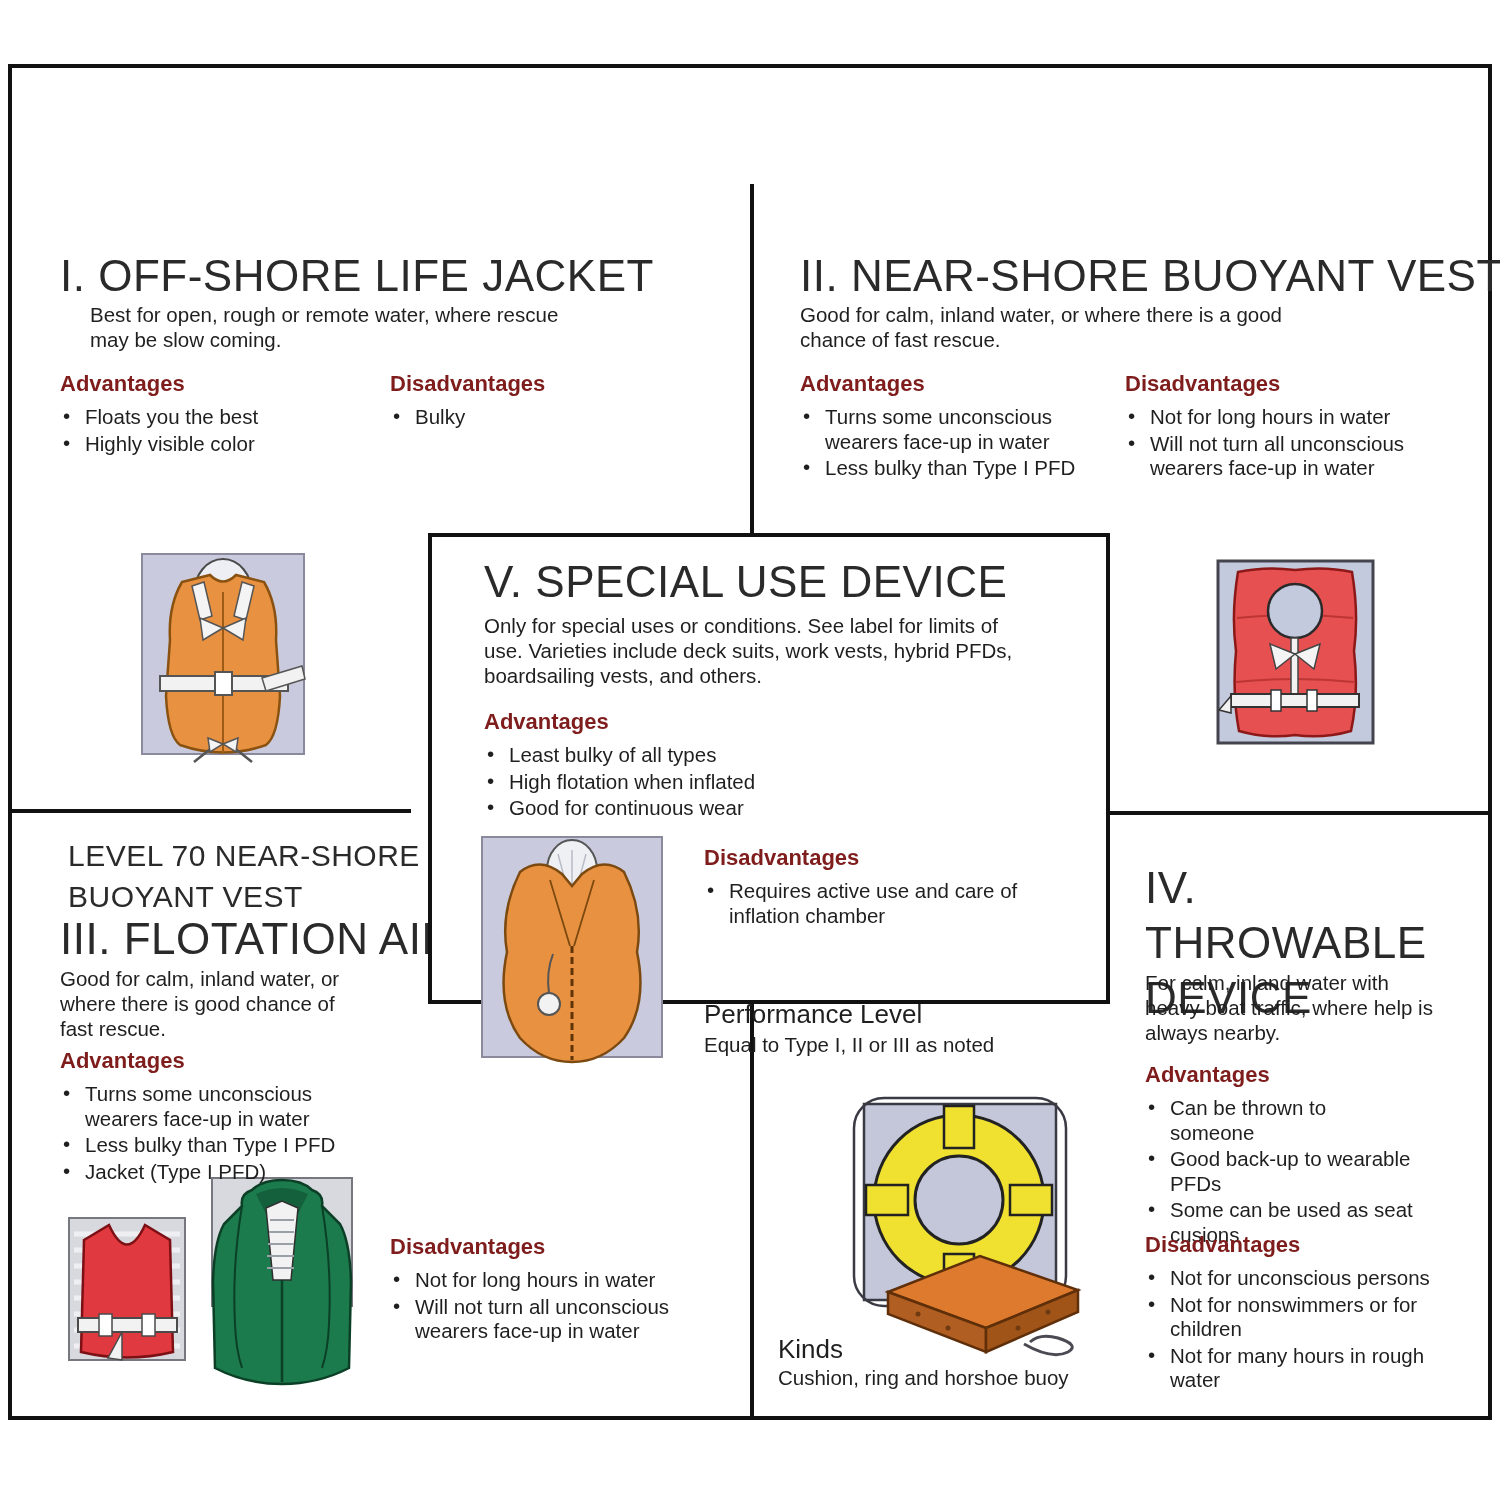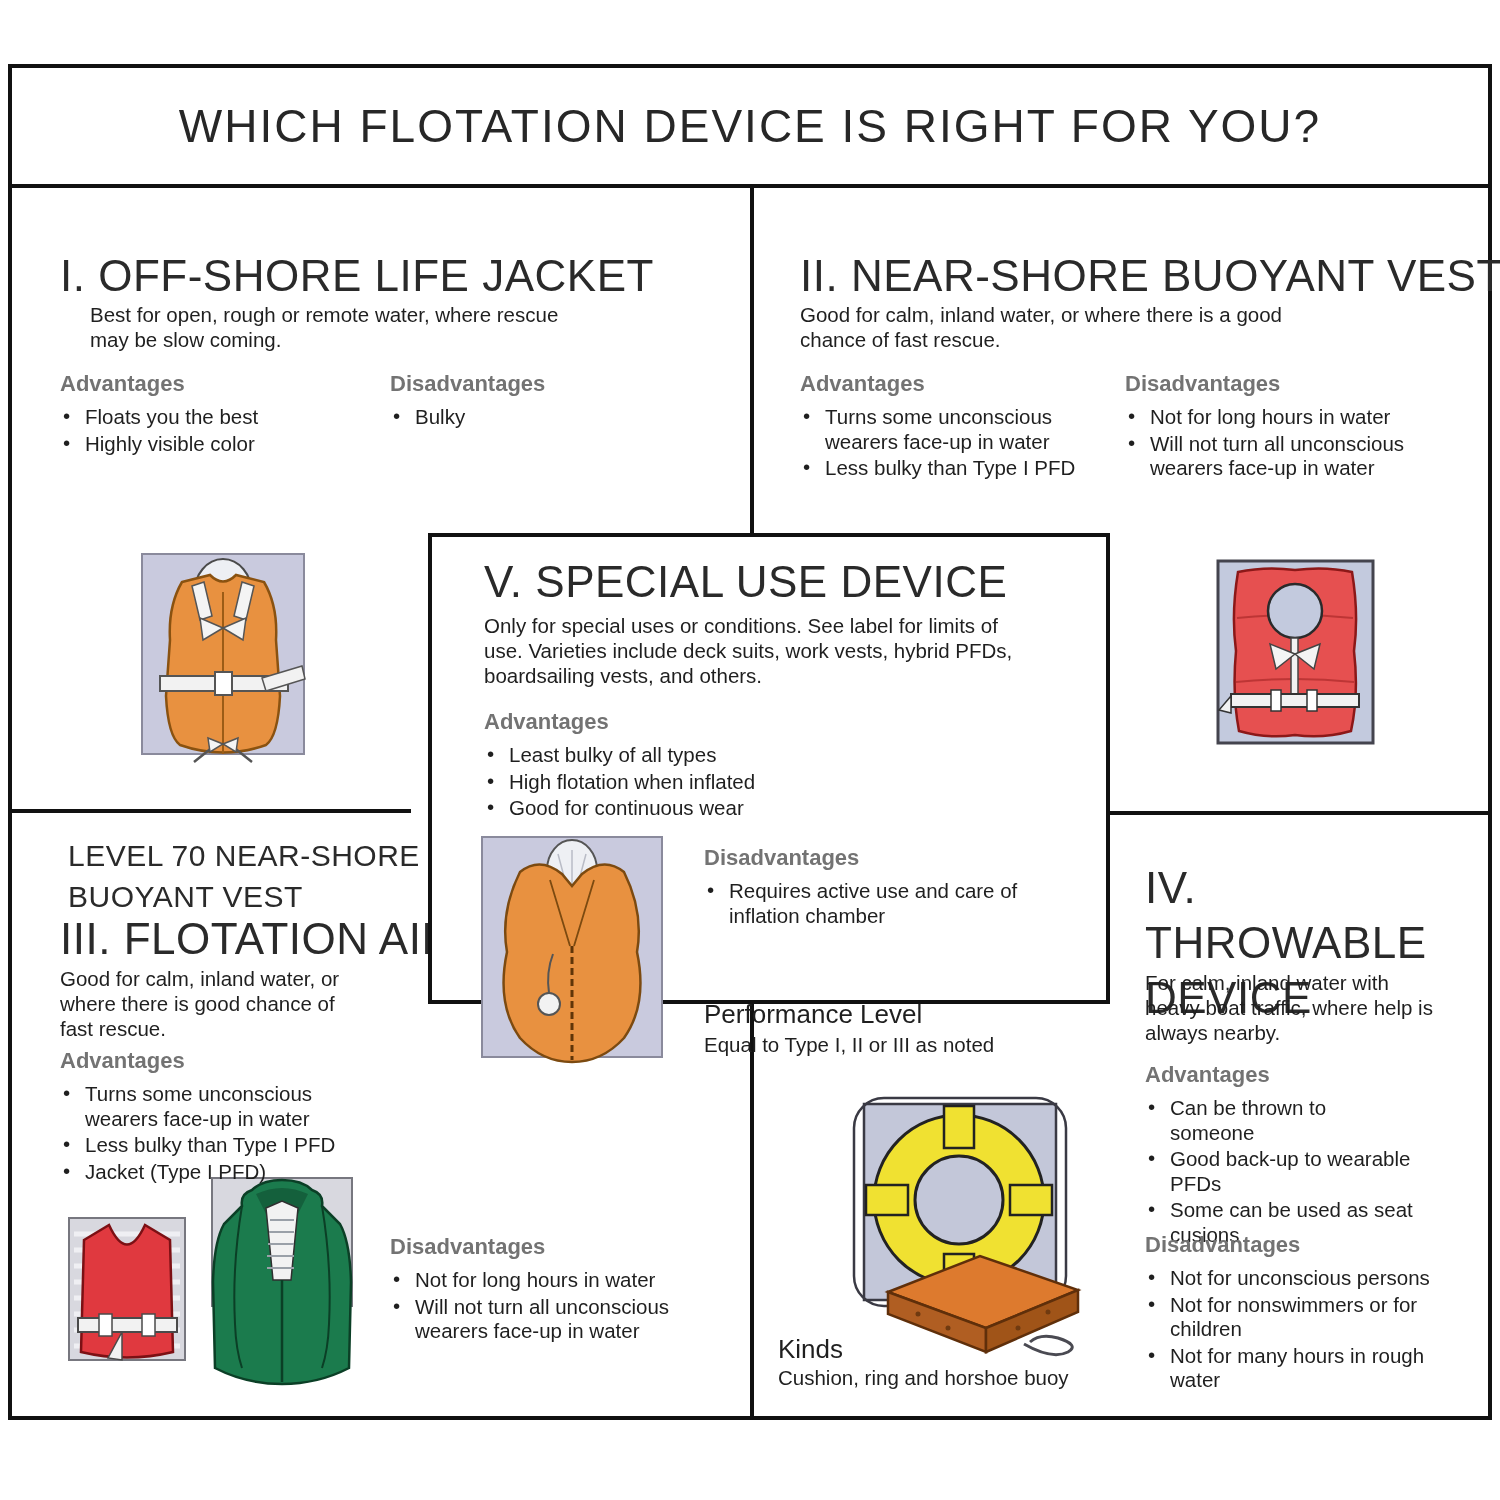--- a/index.html
+++ b/index.html
@@ -26,39 +26,36 @@
   .hdiv-left  { left:0; top:741px; width:399px; }
   .hdiv-right { left:1071px; top:743px; width:405px; }
   .center-box {
     position:absolute; left:416px; top:465px; width:682px; height:471px;
     background:#fff; border:4px solid #111; box-sizing:border-box; z-index:5;
   }
   h2 { margin:0; font-size:44px; font-weight:400; letter-spacing:0.5px; color:#2a2a2a; white-space:nowrap; z-index:2; }
   h2.wrap { white-space:normal; line-height:1.25; }
   .pre-h { margin:8px; font-size:30px; font-weight:400; letter-spacing:0.5px; color:#2a2a2a; line-height:1.35; z-index:2; }
   .desc { margin:0; font-size:20.5px; line-height:1.22; color:#1f1f1f; z-index:2; }
-  h3 { margin:0 0 8px 0; font-size:22px; font-weight:700; color:#737373; }
+  h3 { margin:0 0 8px 0; font-size:22px; font-weight:700; color:#7f1d1d; }
   ul { margin:0; padding:0; list-style:none; font-size:20.5px; line-height:1.2; }
   li { position:relative; padding-left:25px; margin:0 0 2px 0; }
   li::before { content:"\2022"; position:absolute; left:3px; top:-1px; }
   .block { z-index:2; }
   .illo { z-index:1; }
   .illo svg { display:block; width:100%; height:100%; }
   .perf-label { margin:0; font-size:26px; font-weight:400; }
   .perf-text  { margin:0; font-size:20.5px; line-height:1.2; }
 </style>
 </head>
 <body>
 
 <div class="page">
   <div class="frame">
 
-    <div class="title-band">
-      <h1>WHICH FLOTATION DEVICE IS RIGHT FOR YOU?</h1>
-    </div>
 
     <div class="vdiv"></div>
     <div class="hdiv hdiv-left"></div>
     <div class="hdiv hdiv-right"></div>
 
     <h2 class="abs" style="left:48px; top:183px;">
       <span>I.</span>
       <span>OFF-SHORE LIFE JACKET</span>
     </h2>
     <p class="abs desc" style="left:48px; top:234px; width:500px;margin-left:30px;">Best for open, rough or remote water, where rescue may be slow coming.</p>

